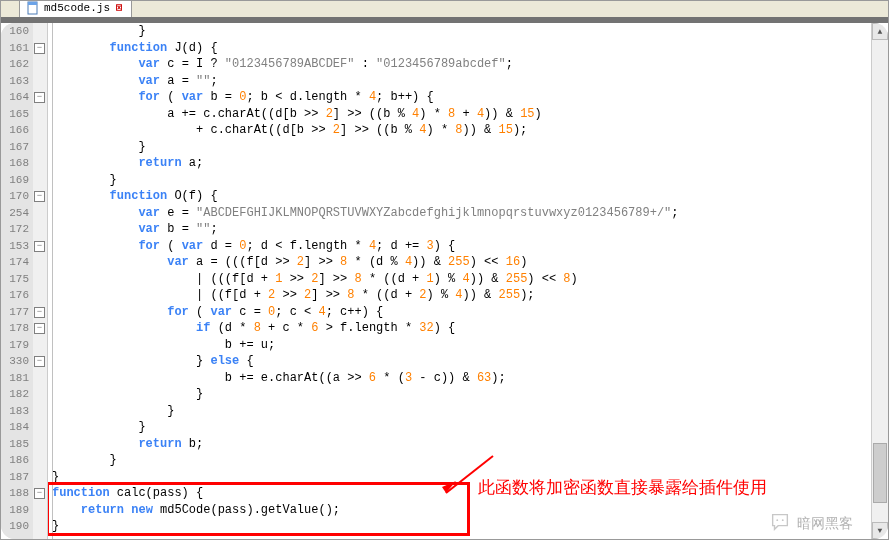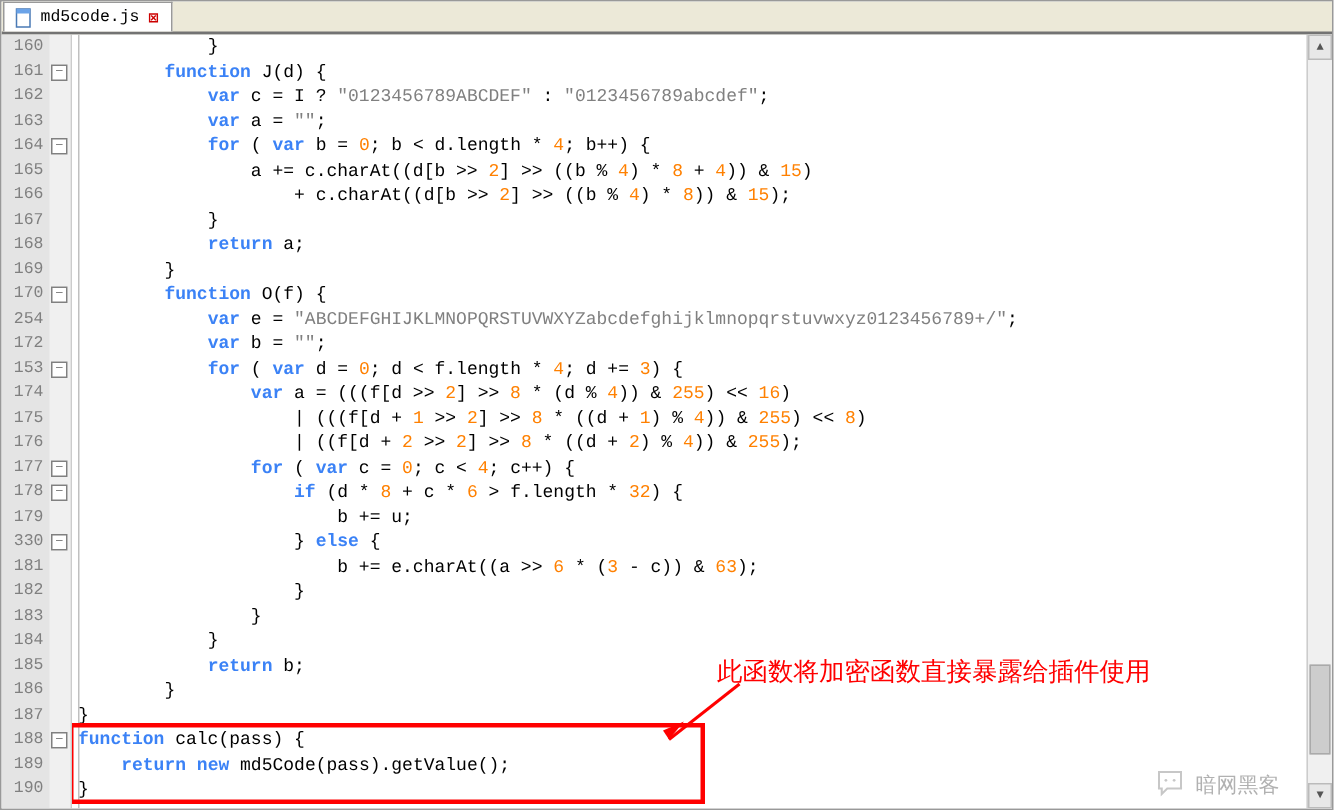--- a/index.html
+++ b/index.html
@@ -10,24 +10,24 @@
   width: 889px;
   height: 540px;
   overflow: hidden;
   border: 1px solid #999;
   display: flex;
   flex-direction: column;
 }
 .tab-bar {
   display: flex;
   background: #ece9d8;
-  border-bottom: 2px solid #737373;
+  border-bottom: 6px solid #737373;
   height: 22px;
   align-items: flex-end;
-  padding-left: 1px;
+  padding-left: 18px;
 }
 .tab {
   display: flex;
   align-items: center;
   background: #fff;
   border: 1px solid #999;
   border-bottom: none;
   padding: 2px 6px;
   font-size: 11px;
   gap: 4px;
@@ -44,20 +44,21 @@
   color: #c00;
   font-weight: bold;
   cursor: pointer;
   padding: 0 2px;
 }
 .editor-container {
   display: flex;
   flex: 1;
   overflow: hidden;
   position: relative;
+  border-radius: 14px;
 }
 .gutter {
   display: flex;
   background: #e4e4e4;
   border-right: 1px solid #ccc;
   user-select: none;
   flex-shrink: 0;
 }
 .line-numbers {
   text-align: right;
@@ -117,20 +118,21 @@
   position: absolute;
   border: 3px solid #ff0000;
   pointer-events: none;
 }
 .annotation-text {
   position: absolute;
   color: #ff0000;
   font-family: "Microsoft YaHei", sans-serif;
   font-size: 17px;
   font-weight: normal;
+  margin-top: 40px;
 }
 .annotation-arrow {
   position: absolute;
   pointer-events: none;
 }
 .scrollbar-v {
   width: 17px;
   background: #f0f0f0;
   border-left: 1px solid #ccc;
   position: relative;

